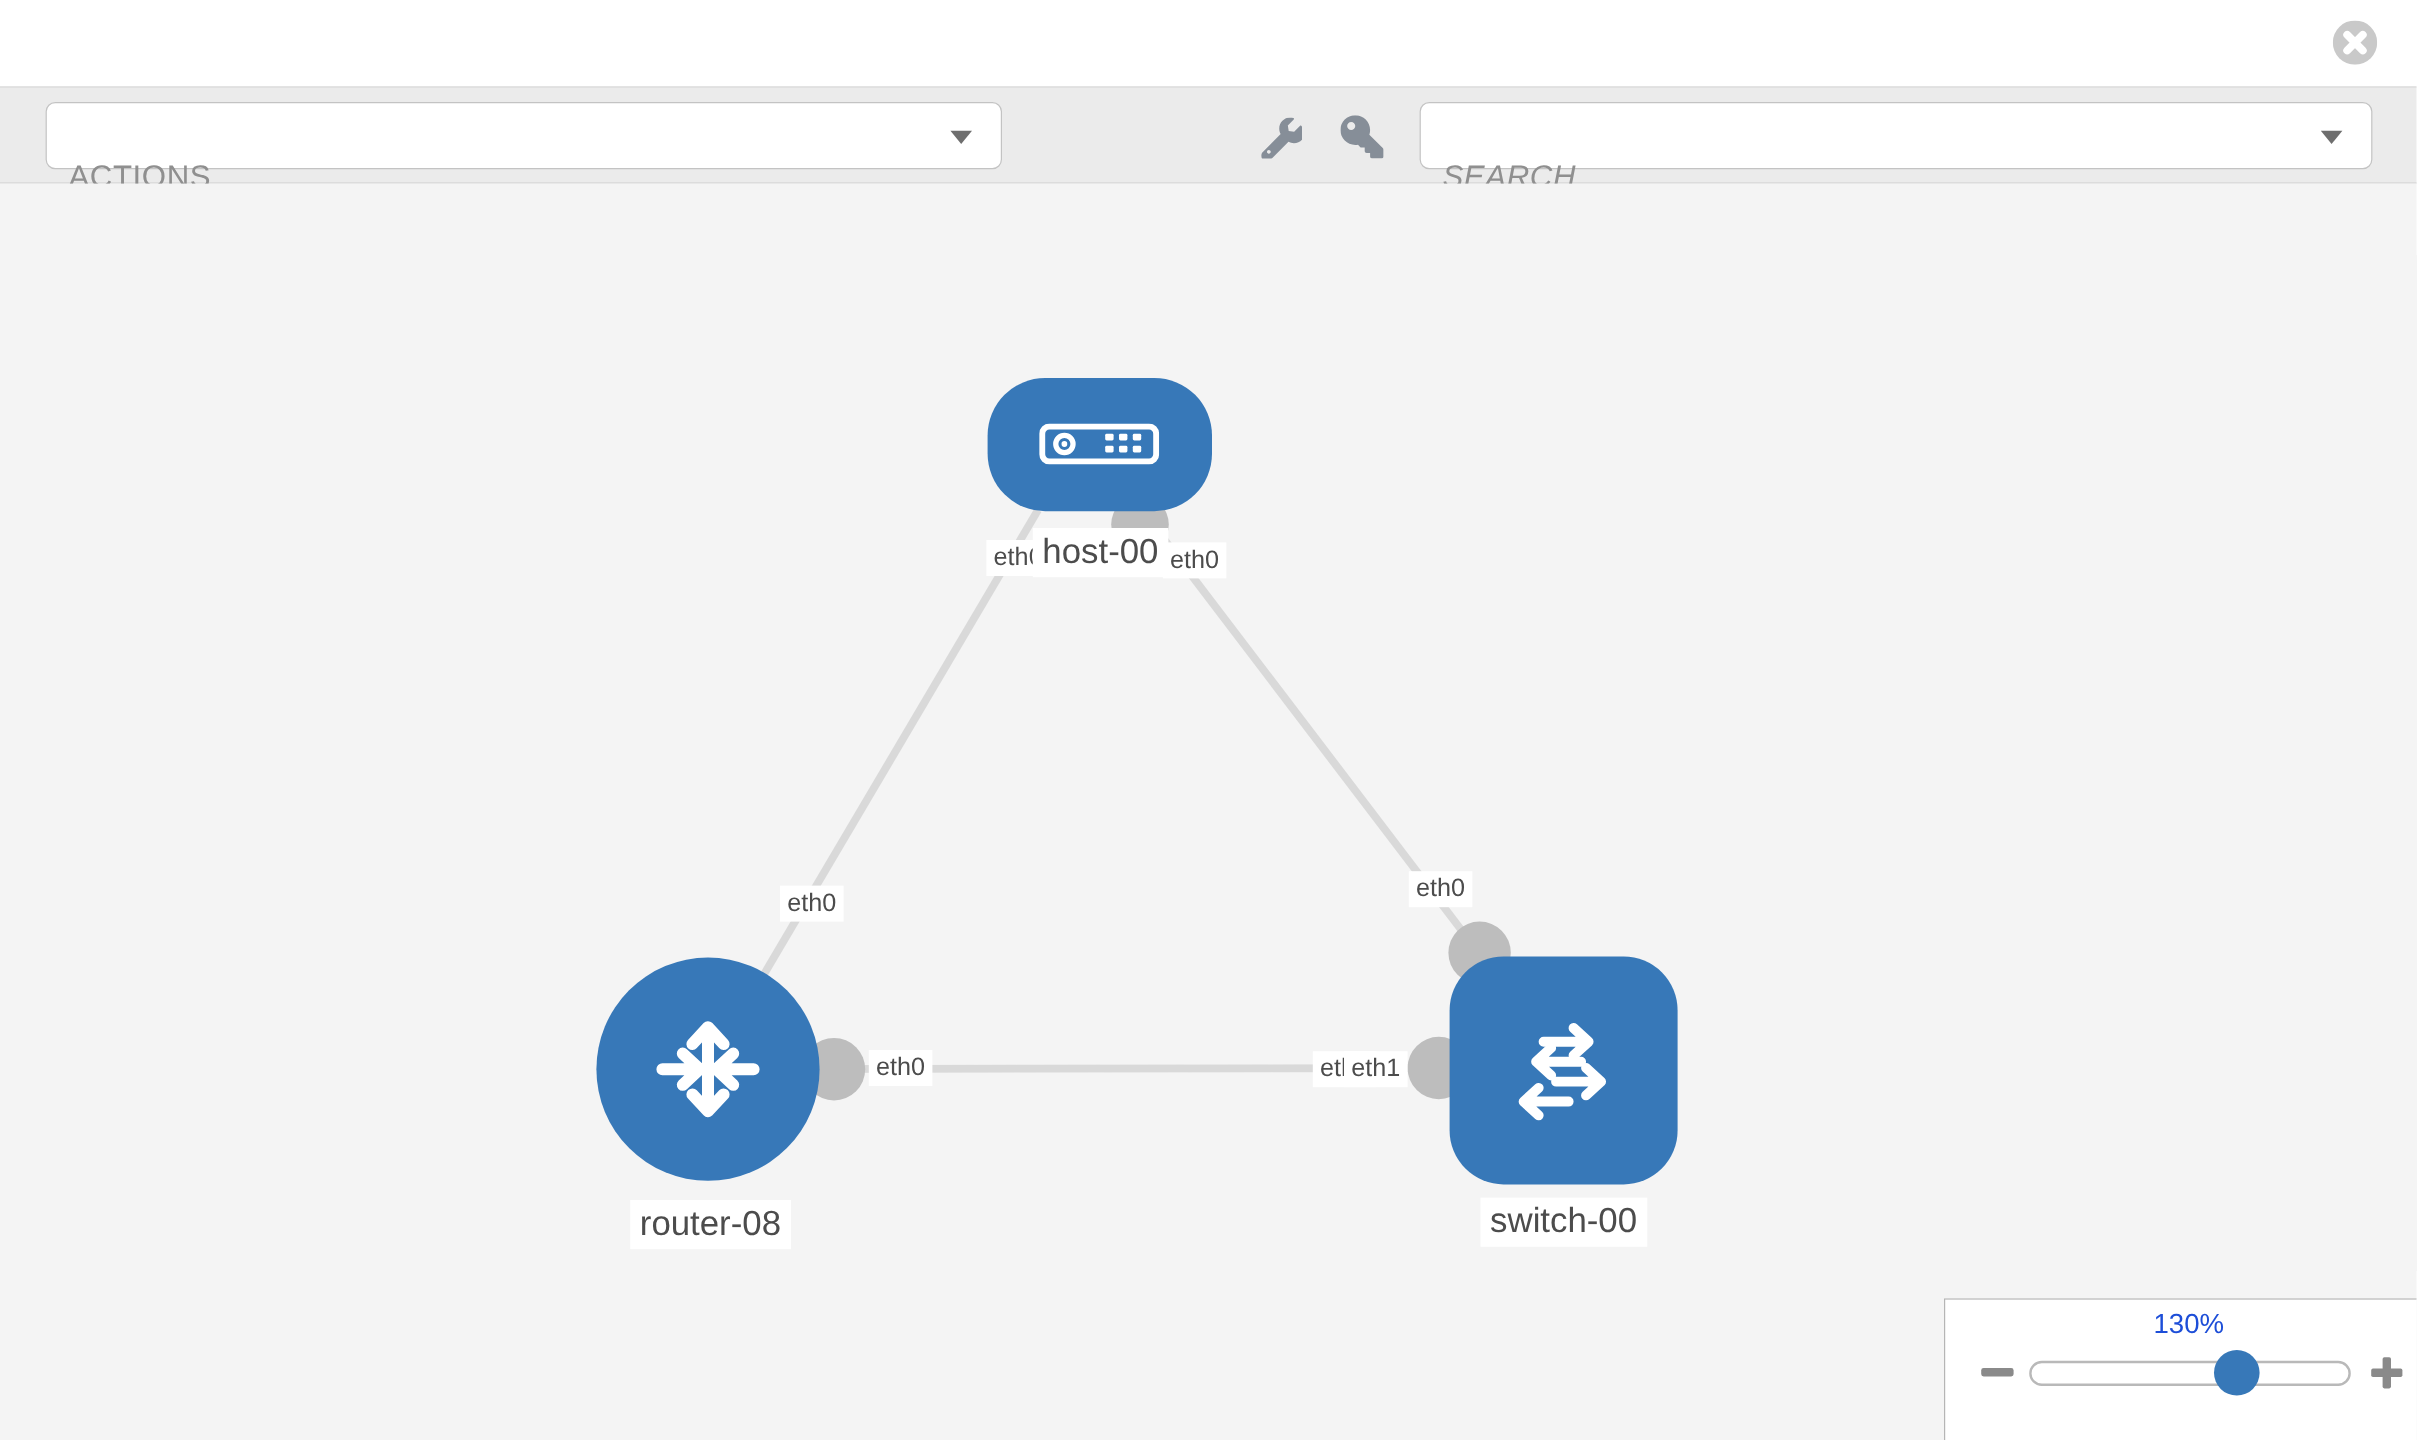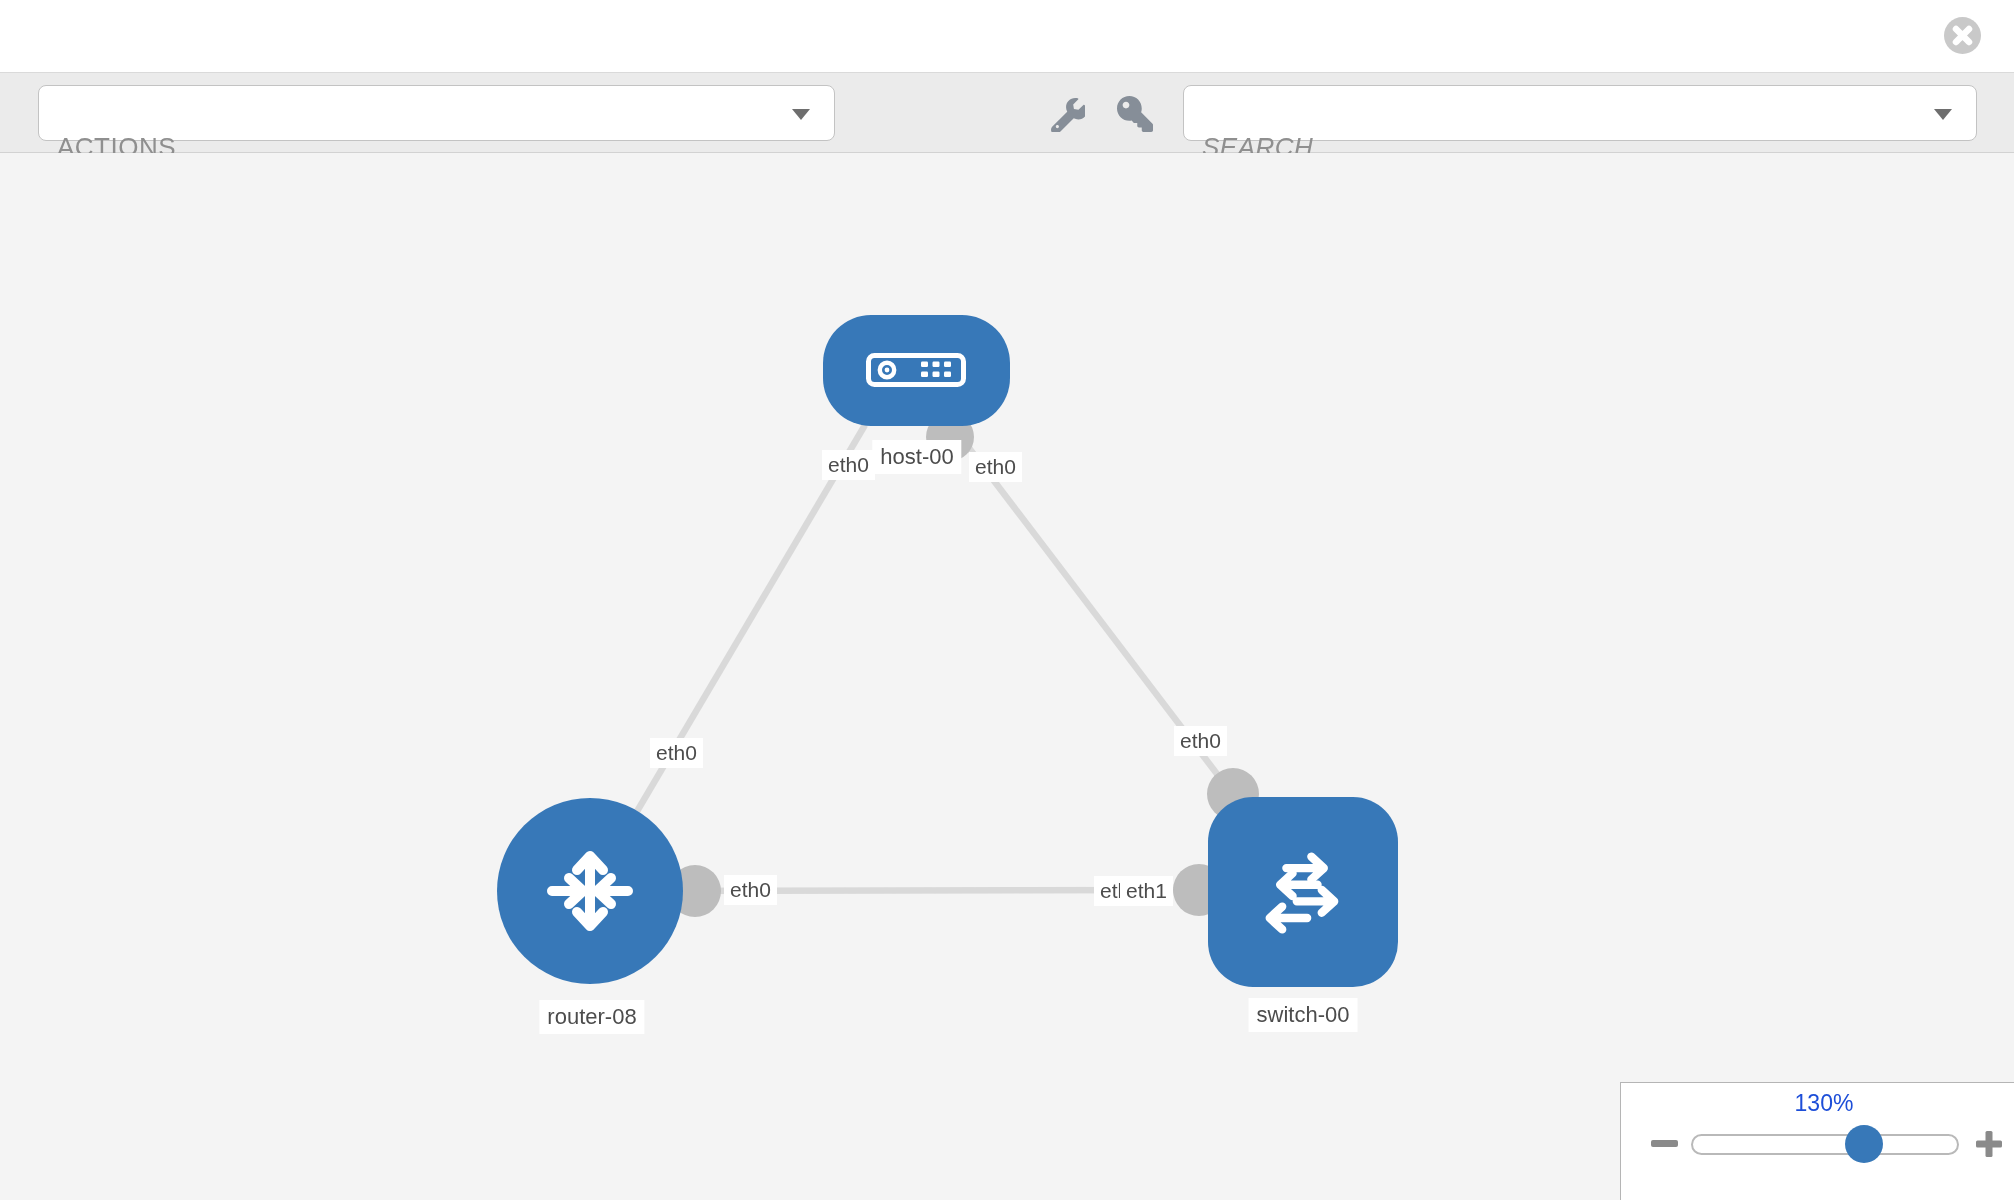--- a/index.html
+++ b/index.html
@@ -50,21 +50,21 @@
   .node-router { left:497px;  top:645px; width:186px; height:186px; border-radius:50%; }
   .node-switch { left:1208px; top:644px; width:190px; height:190px; border-radius:45px; }
   .node svg { position:absolute; }
   .node-host svg   { left:43px; top:38px; }
   .node-router svg { left:45px; top:45px; }
   .node-switch svg { left:43px; top:43px; }
   
   .chip {
     position:absolute; background:#fff; color:#4c4c4c; white-space:nowrap;
   }
-  .node-label { font-size:22px; padding:4px 8px; transform:translateX(-50%);text-align:center; }
+  .node-label { font-size:29px; padding:4px 8px; transform:translateX(-50%);text-align:center; }
   .if-label   { font-size:21px; padding:3px 6px; }
   
   .zoom-panel {
     position:absolute; left:1620px; top:929px; width:400px; height:130px;
     background:#fff; border:1px solid #b5b5b5;
   }
   .zoom-value {
     position:absolute; left:143px; top:7px; width:120px; text-align:center;
     font-size:23px; color:#1d4ed8;
   }

